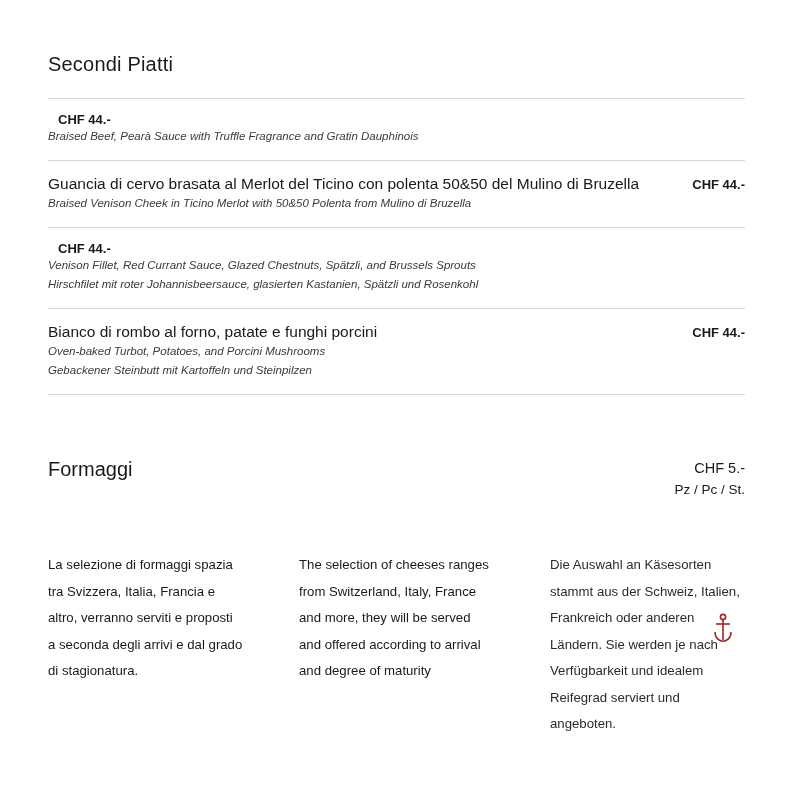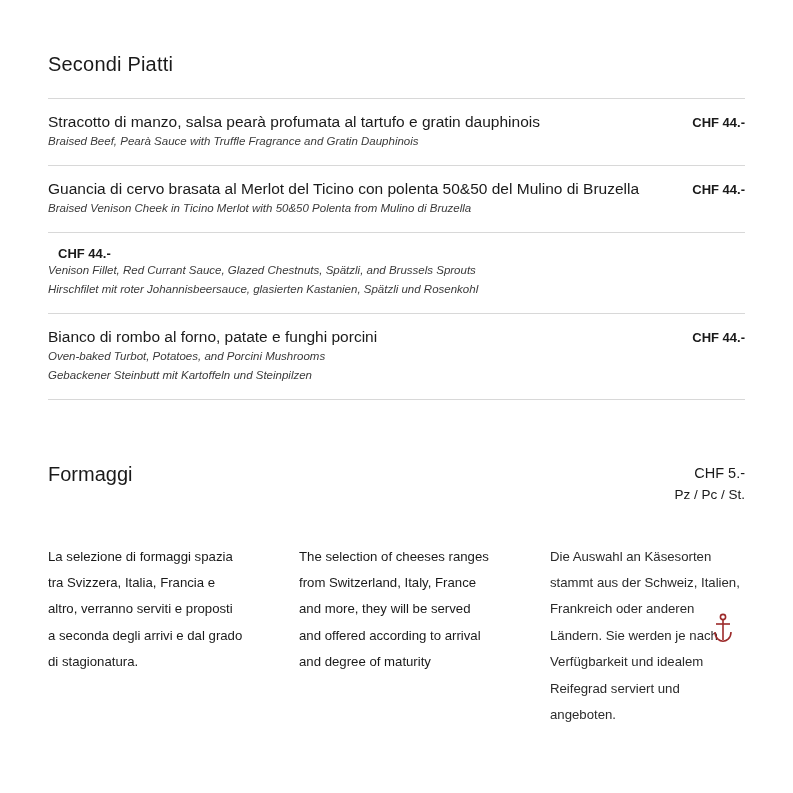--- a/index.html
+++ b/index.html
@@ -101,21 +101,21 @@
     color: #1a1a1a;
   }
   .cheese-price .unit {
     display: block;
     font-size: 13.5px;
   }
 
   .cheese-columns {
     display: flex;
     gap: 56px;
-    margin-top: 38px;
+    margin-top: 52px;
   }
   .cheese-col {
     flex: 1 1 0;
     font-size: 13.2px;
     line-height: 2.0;
     color: #1a1a1a;
     max-width: 215px;
   }
   .cheese-col.italic {
     color: #2b2b2b;
@@ -136,21 +136,20 @@
 <body>
 
 <div class="page">
 
   <h1 class="section-title">Secondi Piatti</h1>
 
   <hr class="rule">
 
   <div class="dish">
     <div class="dish-head">
-      <div class="dish-name">Stracotto di manzo, salsa pearà profumata al tartufo e gratin dauphinois</div>
       <div class="dish-price">CHF 44.-</div>
     </div>
     <div class="dish-sub">Braised Beef, Pearà Sauce with Truffle Fragrance and Gratin Dauphinois</div>
   </div>
 
   <div class="dish">
     <div class="dish-head">
       <div class="dish-name">Guancia di cervo brasata al Merlot del Ticino con polenta 50&amp;50 del Mulino di Bruzella</div>
       <div class="dish-price">CHF 44.-</div>
     </div>

